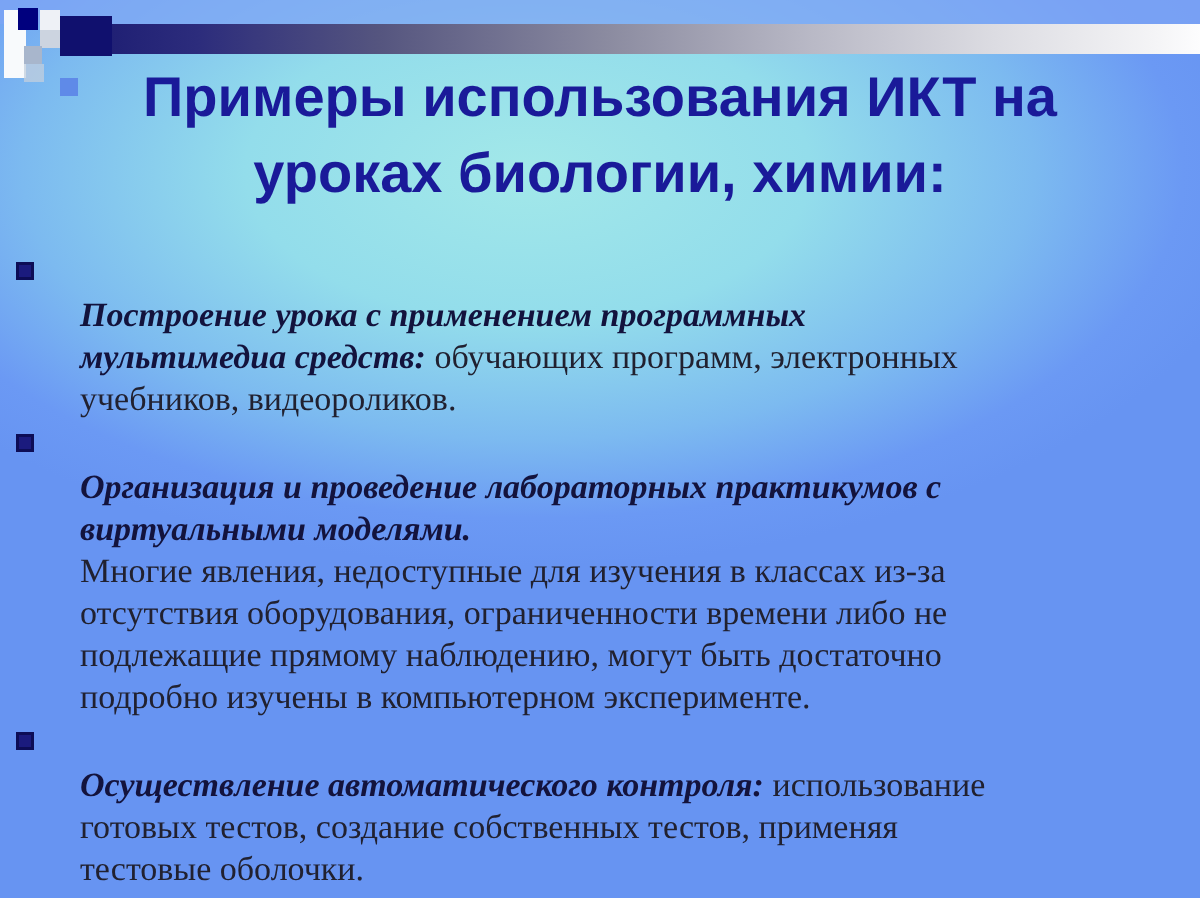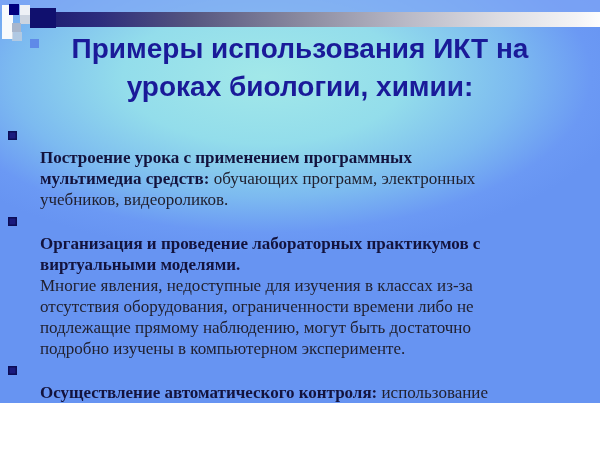--- a/index.html
+++ b/index.html
@@ -1,18 +1,18 @@
 <!DOCTYPE html>
 <html><head>
 <meta charset="utf-8">
 <style>
   html,body{margin:0;padding:0;}
   .slide{
     position:relative;
-    width:600px;height:403px;
+    width:600px;height:449px;
     overflow:hidden;
     background:
       radial-gradient(ellipse 62% 44% at 44% 19%,
         #a2e8e9 0%, #93ddeb 38%, #7cbaf0 68%, #6b99f4 88%, #6794f2 100%);
     font-family:"Liberation Sans", sans-serif;
   }
   
   .top-strip{
     position:absolute;left:0;top:0;width:600px;height:12px;
     background:rgba(125,164,244,0.75);
@@ -56,21 +56,21 @@
     color:#212130;
     white-space:pre-line;
   }
   .marker{
     position:absolute;left:8px;top:5px;
     width:9px;height:9px;
     background:#1b1b7e;
     box-shadow:inset 0 0 0 1.5px #0d0d56;
   }
   .lead{
-    font-weight:bold;
+    font-weight:bold;font-style:italic;
     color:#13133d;
   }
   .rest{ color:#212130; }
 </style>
 </head>
 <body>
 
 <div class="slide">
   <div class="top-strip"></div>
   <div class="bar"></div>

